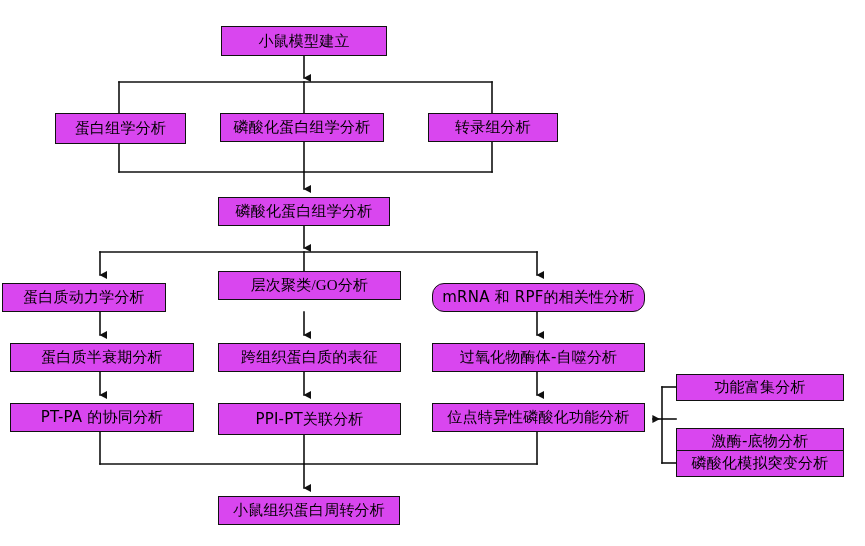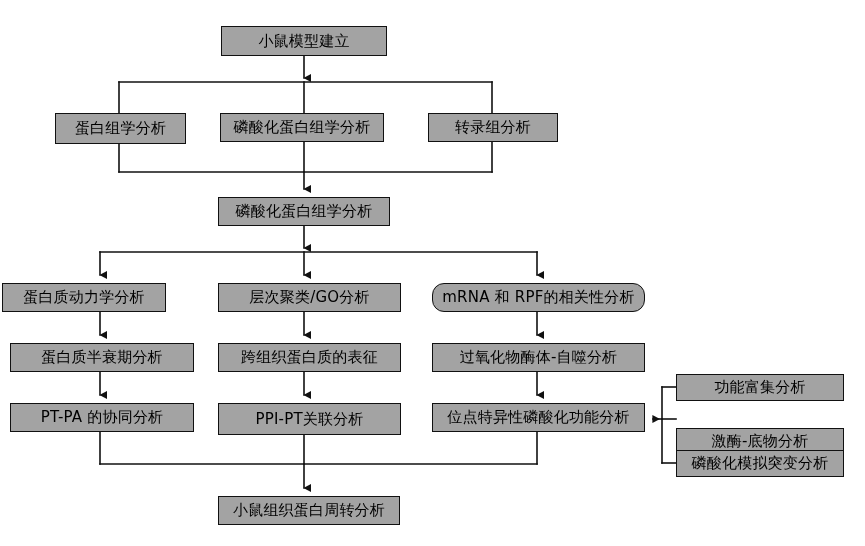--- a/index.html
+++ b/index.html
@@ -14,21 +14,21 @@
     position: relative;
     width: 865px;
     height: 546px;
     background: #ffffff;
     overflow: hidden;
   }
   .node {
     position: absolute;
     box-sizing: border-box;
     border: 1.6px solid #111111;
-    background: #a3a3a3;
+    background: #d946ef;
     display: flex;
     align-items: center;
     justify-content: center;
     color: #000000;
     font-size: 15px;
     line-height: 1;
     white-space: nowrap;
     letter-spacing: 0.2px;
   }
   #flow-lines {
@@ -115,21 +115,21 @@
   </div>
 
   <div class="node" style="left:218px; top:197px; width:172px; height:29px;">
     <span>磷酸化蛋白组学分析</span>
   </div>
 
   <div class="node" style="left:2px; top:283px; width:164px; height:29px;">
     <span>蛋白质动力学分析</span>
   </div>
 
-  <div class="node" style="left:218px; top:283px; width:183px; height:29px;">
+  <div class="node" style="left:218px; top:271px; width:183px; height:29px;font-family:Liberation Serif, serif;">
     <span>层次聚类/GO分析</span>
   </div>
 
   <div class="node" style="left:432px; top:283px; width:213px; height:29px;border-radius:12px;">
     <span>mRNA 和 RPF的相关性分析</span>
   </div>
 
   <div class="node" style="left:10px; top:343px; width:184px; height:29px;">
     <span>蛋白质半衰期分析</span>
   </div>

